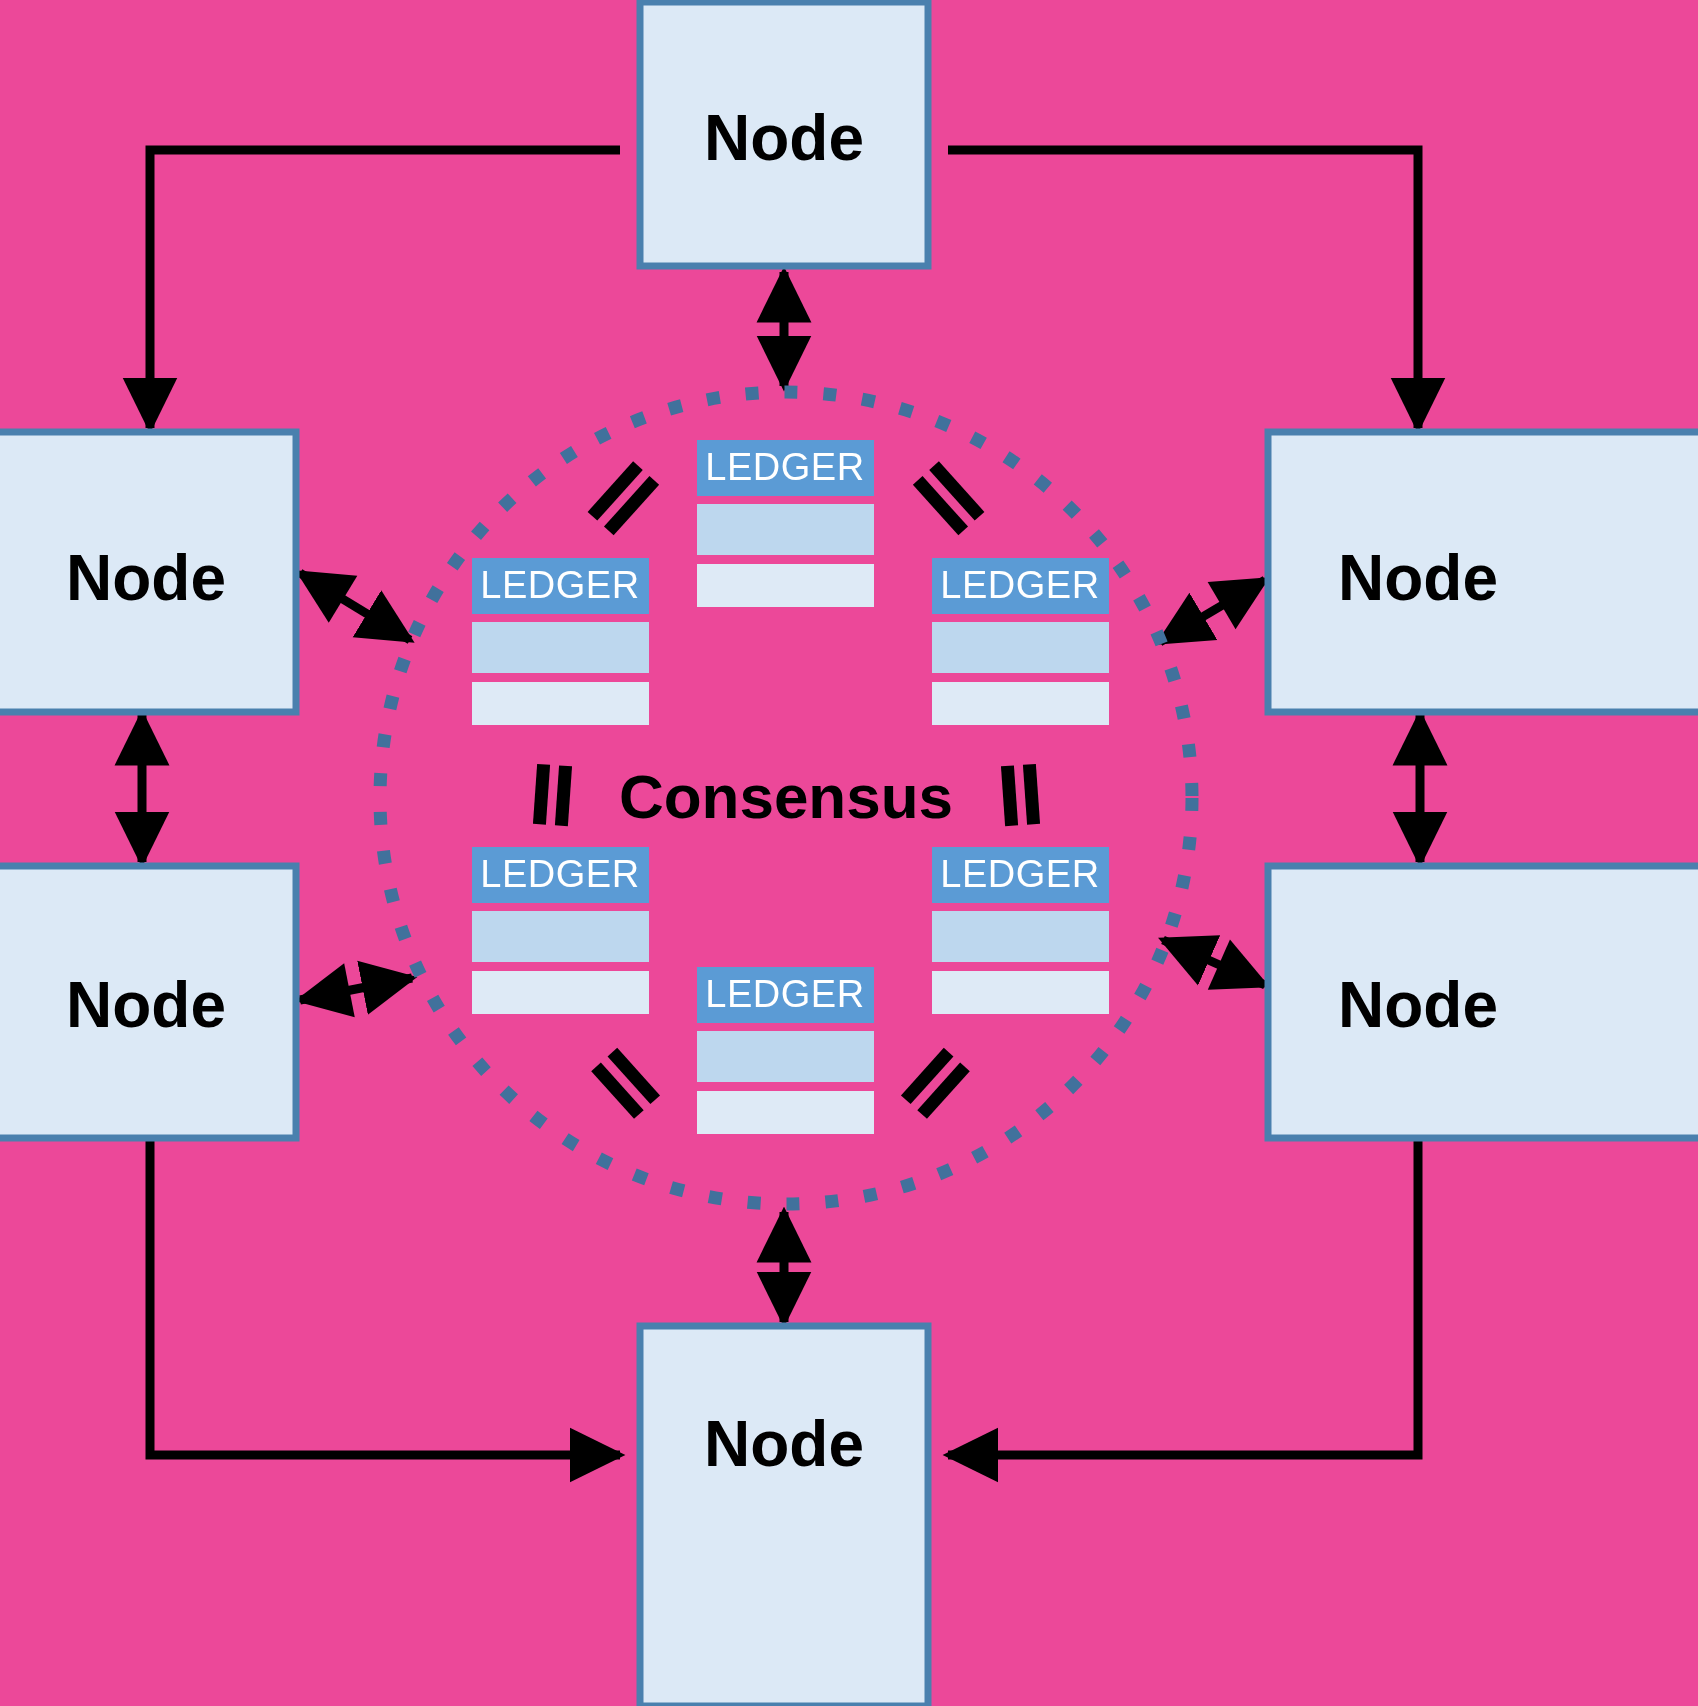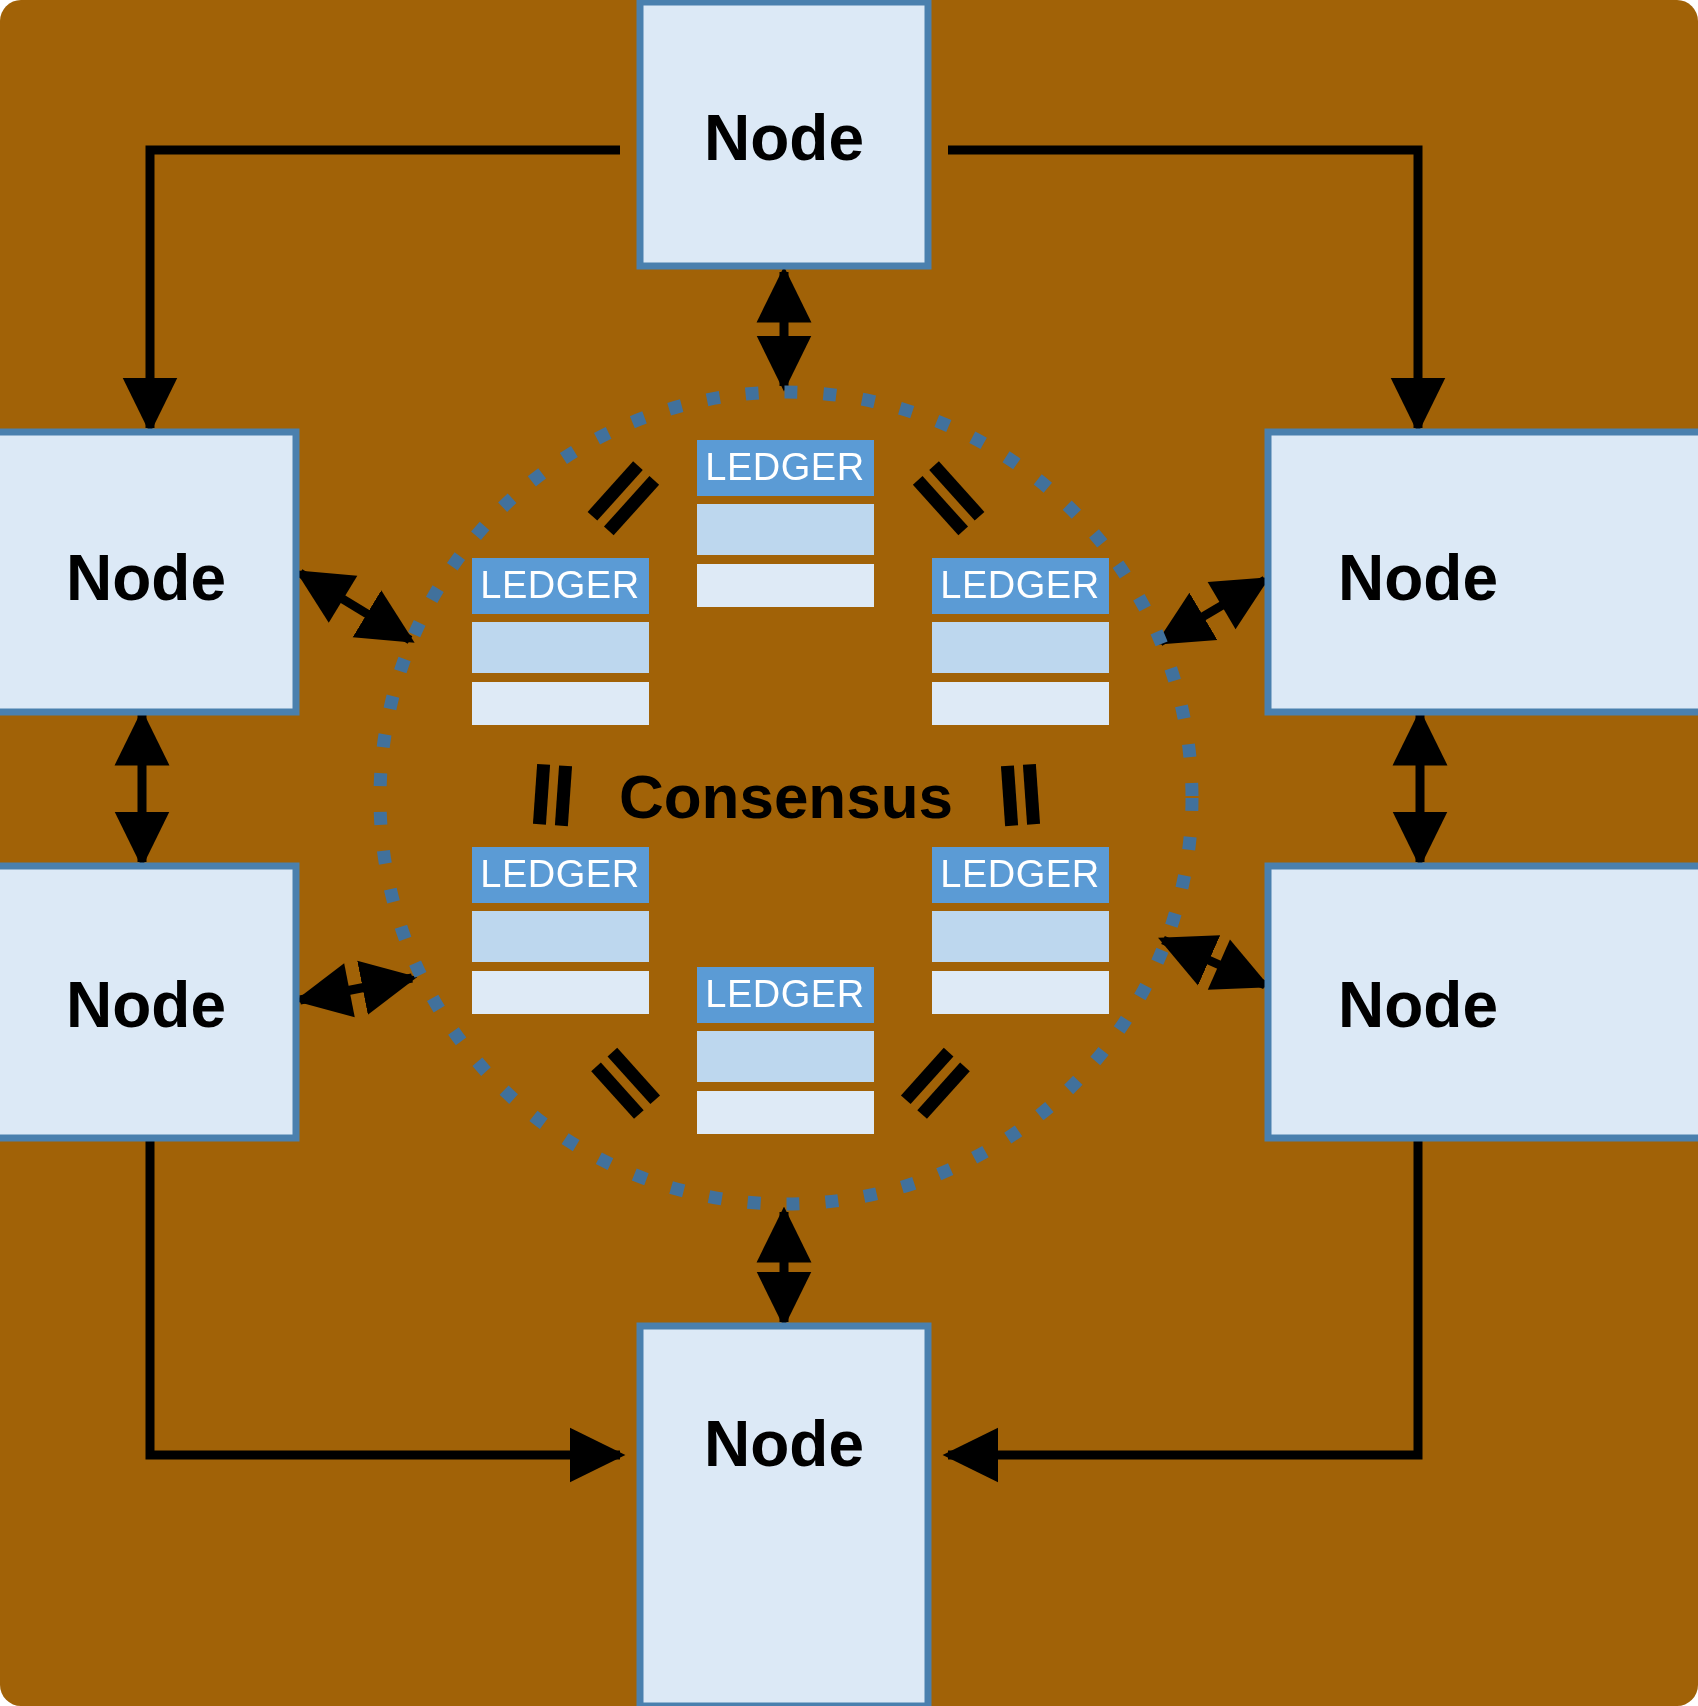--- a/index.html
+++ b/index.html
@@ -7,23 +7,22 @@
     padding: 0;
     background: #ffffff;
   }
   body {
     font-family: "Liberation Sans", sans-serif;
   }
   #canvas {
     position: relative;
     width: 1698px;
     height: 1706px;
-    background: #a16207;
+    background: #ec4899;
     overflow: hidden;
-    border-radius: 21px;
   }
   #diagram {
     position: absolute;
     left: 0;
     top: 0;
     width: 1698px;
     height: 1706px;
   }
   .node-label {
     font-family: "Liberation Sans", sans-serif;

